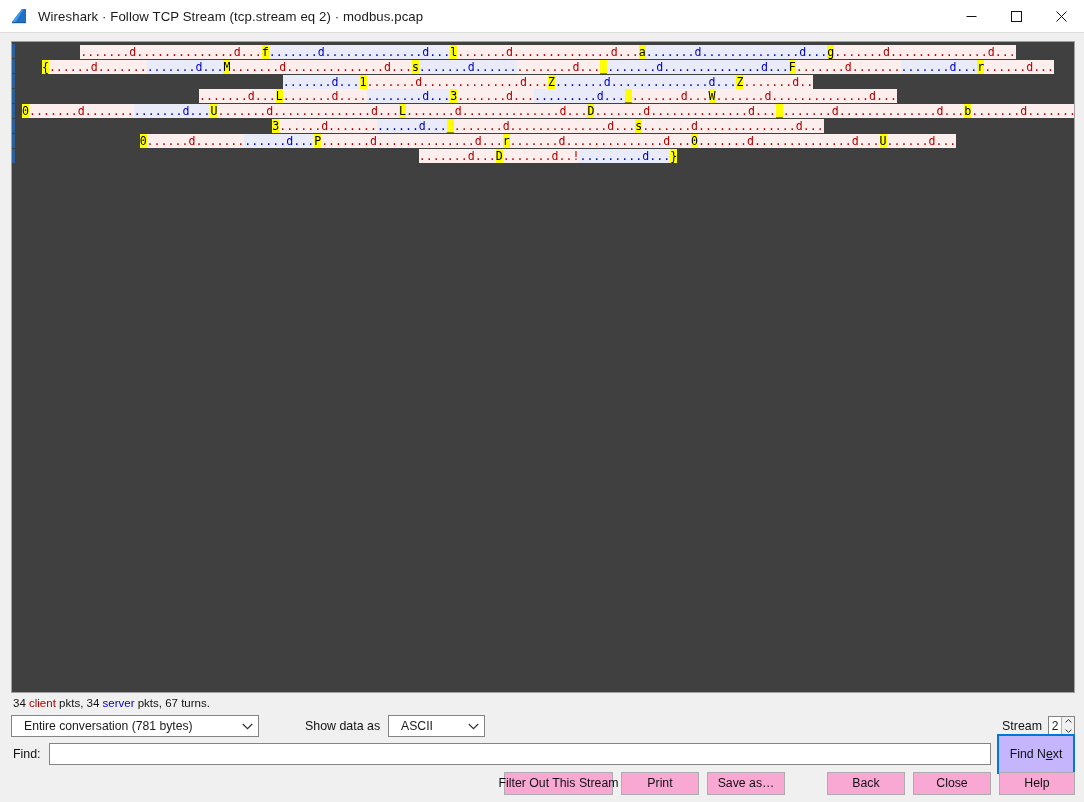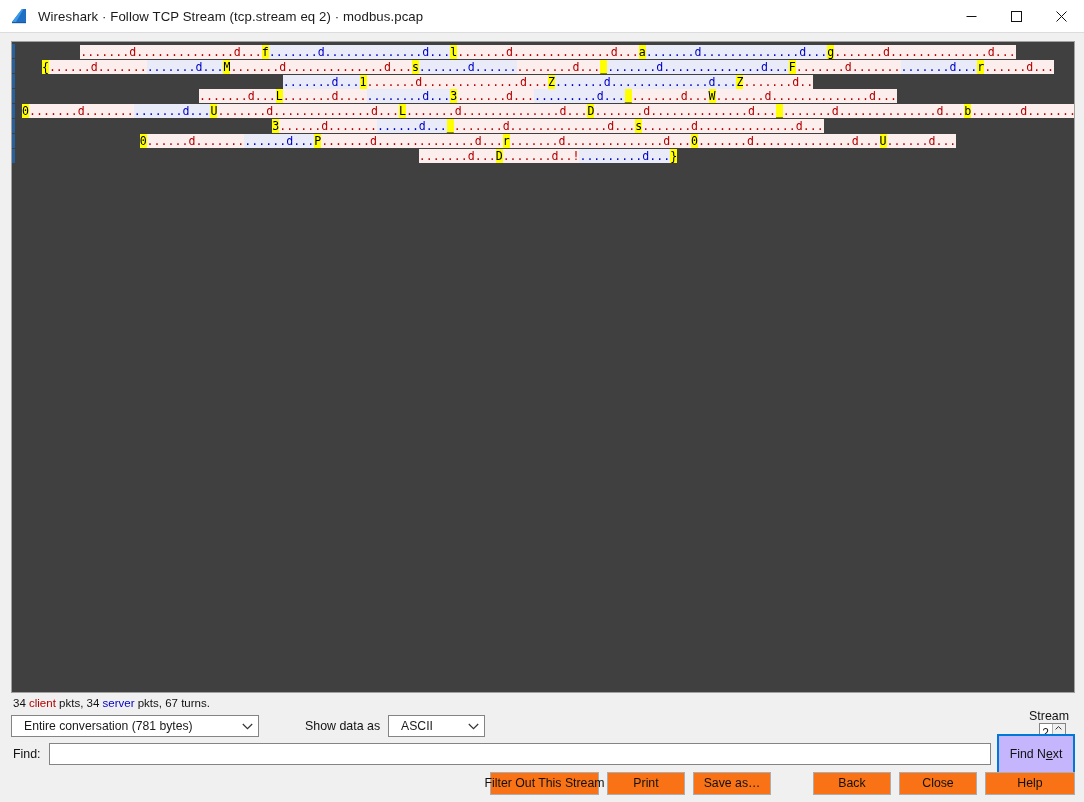--- a/index.html
+++ b/index.html
@@ -137,21 +137,20 @@
   #showdata-label {
     font-size: 12.4px;
     color: #111111;
     margin: 0 8px 0 46px;
     white-space: nowrap;
   }
   #stream-group {
     margin-left: auto;
     display: flex;
     align-items: center;
-    flex-direction: column;
   }
   #stream-label {
     font-size: 12.4px;
     color: #111111;
     margin-right: 6px;
     white-space: nowrap;
   }
   #stream-spin {
     width: 27px; height: 21px;
     border: 1px solid #848484;
@@ -220,35 +219,35 @@
     display: flex;
     align-items: center;
     justify-content: flex-end;
     padding: 3px 9px 7px 9px;
     flex: 0 0 auto;
     height: 34px;
   }
   .btn {
     height: 23px;
     border: 1px solid #adadad;
-    background: #f97316;
+    background: #f9a8d4;
     font-size: 12.3px;
     color: #111111;
     display: flex; align-items: center; justify-content: center;
     margin-left: 8px;
     padding: 0 10px;
     white-space: nowrap;
     cursor: default;
   }
   #btn-filter { width: 109px; }
   #btn-print { width: 78px; }
   #btn-saveas { width: 78px; }
   #btn-back { width: 78px; margin-left: 42px; }
   #btn-close { width: 78px; }
-  #btn-help { width: 90px; }
+  #btn-help { width: 76px; }
 </style>
 </head>
 <body>
 
 <div id="window">
 
   <div id="titlebar">
     <div id="title-left">
       <span id="app-icon">
         <svg width="18" height="16" viewBox="0 0 18 16">

